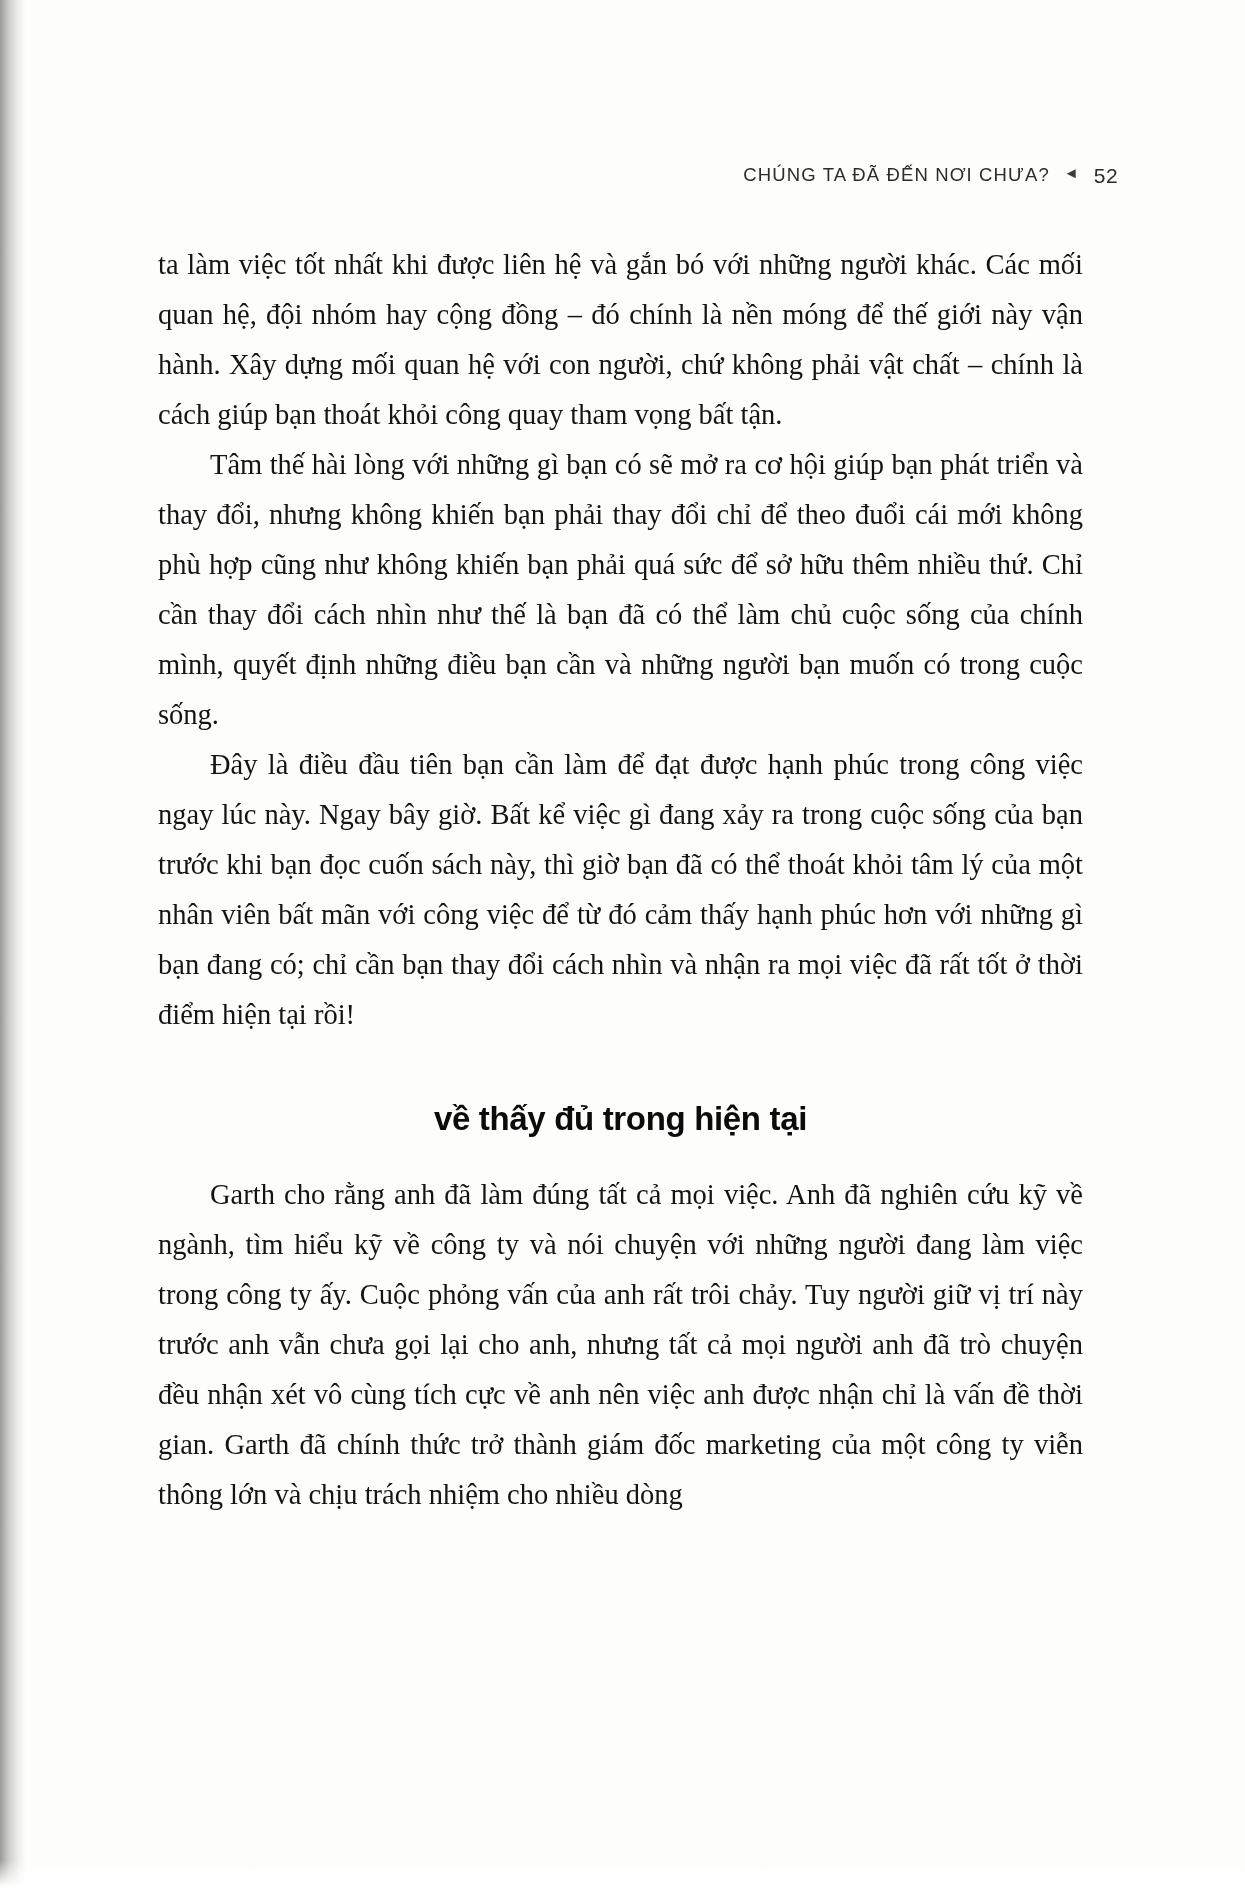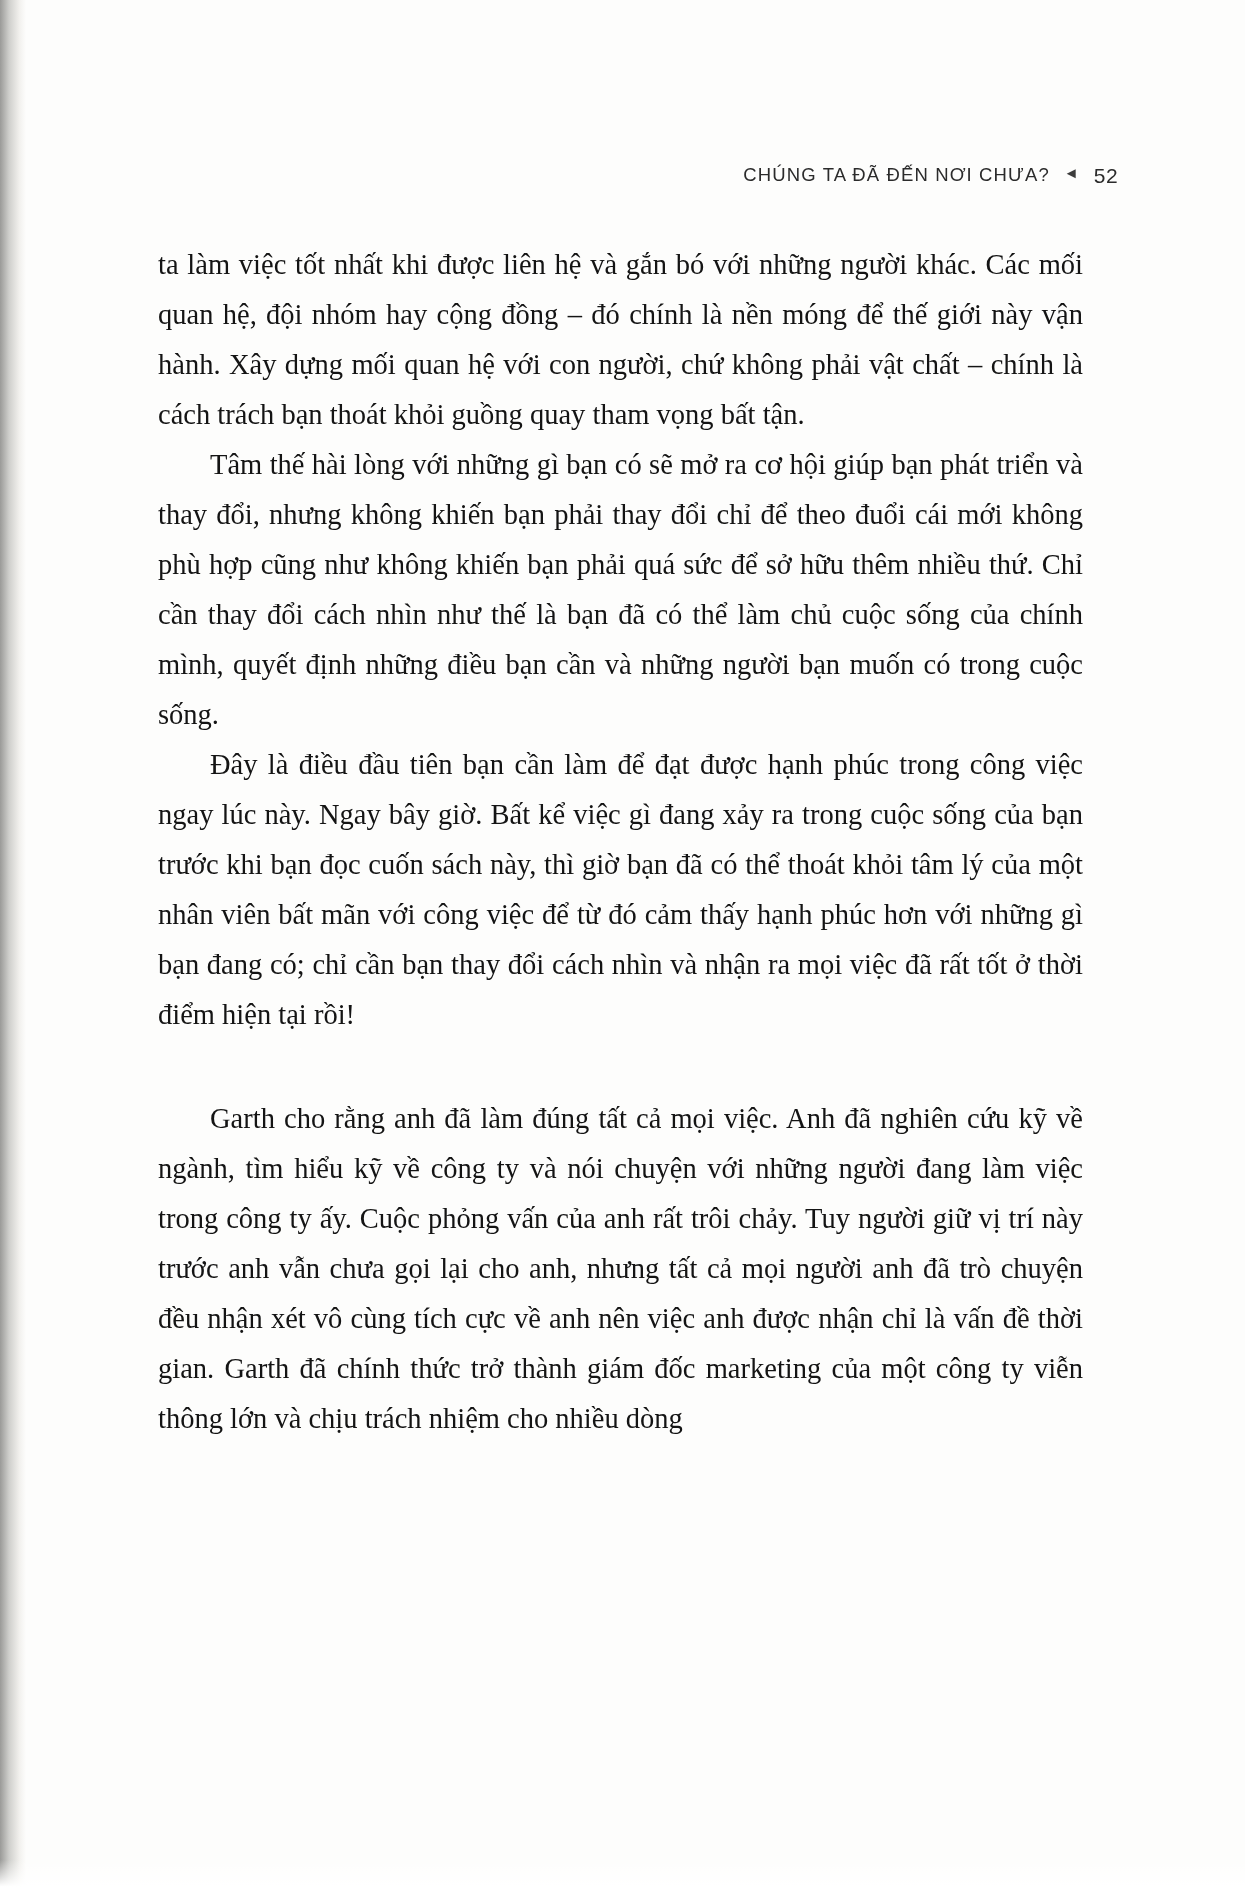--- a/index.html
+++ b/index.html
@@ -110,25 +110,26 @@
 
   <div class="content">
 
     <div class="runhead">
       <span class="title">CHÚNG TA ĐÃ ĐẾN NƠI CHƯA?</span>
       <span class="marker">◄</span>
       <span class="folio">52</span>
     </div>
 
     <div class="body-text">
-      <p>ta làm việc tốt nhất khi được liên hệ và gắn bó với những người khác. Các mối quan hệ, đội nhóm hay cộng đồng – đó chính là nền móng để thế giới này vận hành. Xây dựng mối quan hệ với con người, chứ không phải vật chất – chính là cách trách bạn thoát khỏi guồng quay tham vọng bất tận.</p>
+      <p>ta làm việc tốt nhất khi được liên hệ và gắn bó với những người khác. Các mối quan hệ, đội nhóm hay cộng đồng – đó chính là nền móng để thế giới này vận hành. Xây dựng mối quan hệ với con người, chứ không phải vật chất – chính là cách giúp bạn thoát khỏi công quay tham vọng bất tận.</p>
       <p class="indent">Tâm thế hài lòng với những gì bạn có sẽ mở ra cơ hội giúp bạn phát triển và thay đổi, nhưng không khiến bạn phải thay đổi chỉ để theo đuổi cái mới không phù hợp cũng như không khiến bạn phải quá sức để sở hữu thêm nhiều thứ. Chỉ cần thay đổi cách nhìn như thế là bạn đã có thể làm chủ cuộc sống của chính mình, quyết định những điều bạn cần và những người bạn muốn có trong cuộc sống.</p>
       <p class="indent">Đây là điều đầu tiên bạn cần làm để đạt được hạnh phúc trong công việc ngay lúc này. Ngay bây giờ. Bất kể việc gì đang xảy ra trong cuộc sống của bạn trước khi bạn đọc cuốn sách này, thì giờ bạn đã có thể thoát khỏi tâm lý của một nhân viên bất mãn với công việc để từ đó cảm thấy hạnh phúc hơn với những gì bạn đang có; chỉ cần bạn thay đổi cách nhìn và nhận ra mọi việc đã rất tốt ở thời điểm hiện tại rồi!</p>
 
       <div class="section-heading">
+        <span class="line">về thấy đủ trong hiện tại</span>
       </div>
 
       <p class="indent">Garth cho rằng anh đã làm đúng tất cả mọi việc. Anh đã nghiên cứu kỹ về ngành, tìm hiểu kỹ về công ty và nói chuyện với những người đang làm việc trong công ty ấy. Cuộc phỏng vấn của anh rất trôi chảy. Tuy người giữ vị trí này trước anh vẫn chưa gọi lại cho anh, nhưng tất cả mọi người anh đã trò chuyện đều nhận xét vô cùng tích cực về anh nên việc anh được nhận chỉ là vấn đề thời gian. Garth đã chính thức trở thành giám đốc marketing của một công ty viễn thông lớn và chịu trách nhiệm cho nhiều dòng</p>
     </div>
 
   </div>
   <div class="bottom-fade"></div>
 </div>
 
 </body></html>

